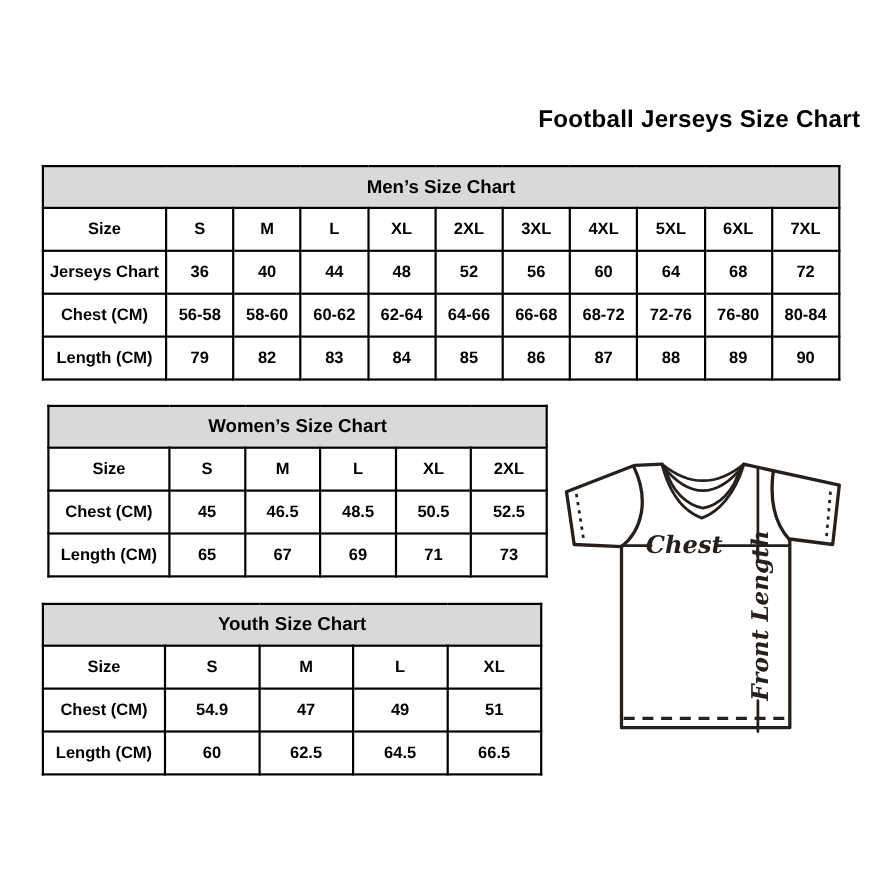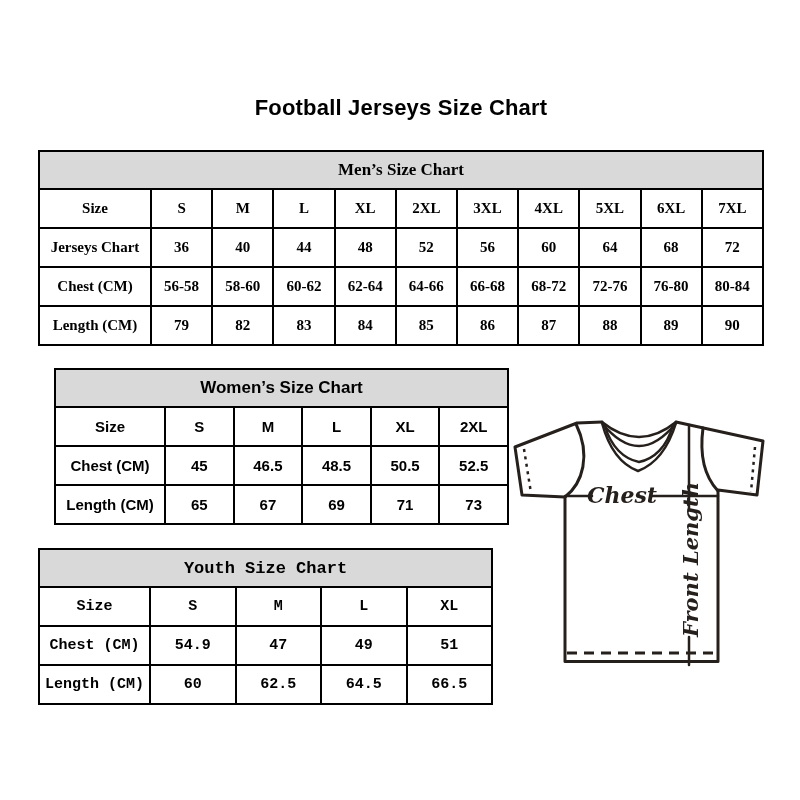--- a/index.html
+++ b/index.html
@@ -1,27 +1,27 @@
 <!DOCTYPE html>
 <html><head>
 <meta charset="utf-8">
 <style>
   html,body{margin:0;padding:0;}
   body{
     width:800px;height:800px;background:#ffffff;position:relative;
     font-family:"Liberation Sans",sans-serif;color:#000;overflow:hidden;
   }
   .page-title{
-    position:absolute;left:0;top:95px;width:782px;text-align:center;
-    font-size:22px;font-weight:bold;letter-spacing:0.2px;padding-left:10px;
+    position:absolute;left:0;top:95px;width:782px;text-align:right;
+    font-size:22px;font-weight:bold;letter-spacing:0.2px;
   }
   .size-table-wrap{position:absolute;}
-  #mens-table{left:38px;top:150px;width:726px;font-family:Liberation Serif, serif;}
-  #womens-table{left:54px;top:368px;width:455px;}
-  #youth-table{left:38px;top:548px;width:455px;font-family:Liberation Mono, monospace;}
+  #mens-table{left:38px;top:150px;width:726px;}
+  #womens-table{left:43px;top:368px;width:455px;}
+  #youth-table{left:38px;top:548px;width:455px;}
   table{border-collapse:collapse;table-layout:fixed;width:100%;}
   td{
     border:2px solid #000;text-align:center;vertical-align:middle;
     font-weight:bold;font-size:15px;height:37px;padding:0 1px;
     white-space:nowrap;overflow:hidden;
   }
   td.title-cell{background:#d9d9d9;font-size:17px;height:36px;}
   .jersey-diagram{position:absolute;left:504px;top:403px;width:278px;height:272px;}
   .jersey-diagram svg{display:block;}
   .jersey-label{

